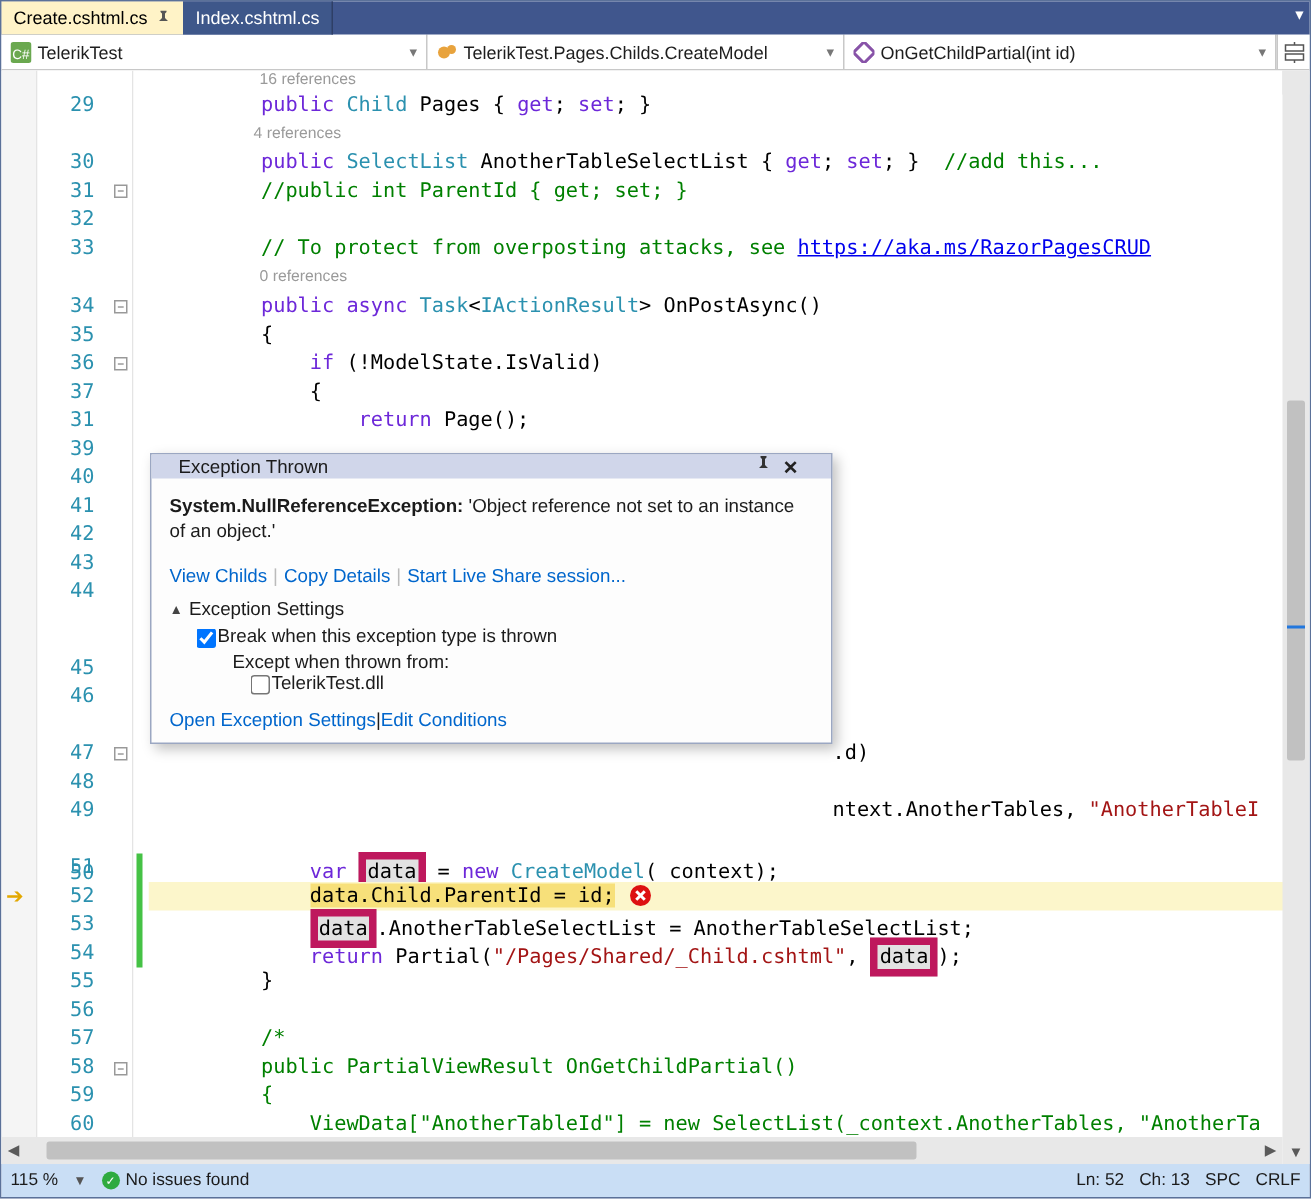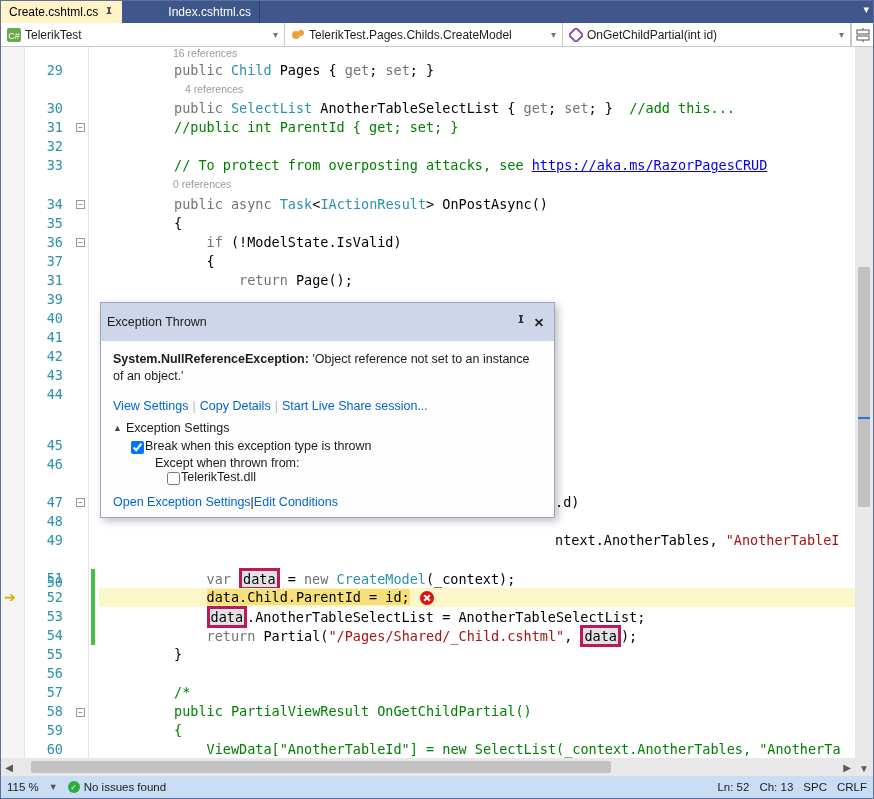--- a/index.html
+++ b/index.html
@@ -1,19 +1,19 @@
 <!DOCTYPE html>
 <html><head>
 <meta charset="utf-8">
 <style>
   * { box-sizing: border-box; margin: 0; padding: 0; }
   html, body { width: 874px; height: 799px; overflow: hidden; font-family: "Segoe UI", Arial, sans-serif; background: #5b7199; }
   .window { width: 874px; height: 799px; display: flex; flex-direction: column; background: #fff; border: 1px solid #5b7199; }
   
-  .tabbar { height: 22px; background: #40568d; display: flex; align-items: stretch; position: relative; gap: 38px; }
+  .tabbar { height: 22px; background: #40568d; display: flex; align-items: stretch; position: relative; }
   .tab { display: flex; align-items: center; padding: 0 8px; font-size: 12px; gap: 6px; cursor: pointer; }
   .tab.active { background: #fff3c7; color: #000; }
   .tab.inactive { background: #3e578a; color: #fff; border-right: 1px solid #2e3f66; }
   .tab .pin { width: 10px; height: 10px; display: inline-block; }
   .tab .pin svg { display: block; }
   .tabbar .chev { position: absolute; right: 4px; top: 2px; color: #fff; font-size: 11px; }
   
   .navbar { height: 24px; background: #fff; border-bottom: 1px solid #c8c8c8; display: flex; align-items: stretch; }
   .combo { display: flex; align-items: center; border-right: 1px solid #c8c8c8; padding: 0 6px; font-size: 12px; color: #1e1e1e; }
   .combo:last-of-type { border-right: none; }
@@ -38,36 +38,36 @@
   .lnum { width: 48px; background: #fff; position: relative; }
   .fold { width: 16px; background: #fff; position: relative; border-right: 1px solid #e4e4e4; }
   .margin { width: 10px; background: #fff; position: relative; }
   .code { flex: 1; position: relative; font-family: Consolas, monospace; font-size: 13.5px; white-space: pre; color: #000; overflow: hidden; }
   .line { position: absolute; left: 0; right: 0; height: 19px; line-height: 19px; }
   .code .line { padding-left: 10px; }
   .lnum .line { text-align: right; padding-right: 10px; color: #2b91af; font-family: Consolas, monospace; font-size: 13.5px; }
   .fold .line { display:flex; align-items:center; justify-content:center; }
   .fold .box { width: 9px; height: 9px; border: 1px solid #999; font-size: 8px; line-height: 7px; text-align: center; color: #555; background:#fff;}
   .refs { color: #9a9a9a; font-size: 10.5px; font-family: "Segoe UI", Arial, sans-serif; position: absolute; padding-left:10px;}
-  .kw { color: #737373; }
+  .kw { color: #6d28d9; }
   .type { color: #2b91af; }
   .str { color: #a31515; }
   .comment { color: #008000; }
   .link { color: #0000ee; text-decoration: underline; }
   .hl-yellow { background: #f7e07a; }
-  .hl-grey { background: #e2e2e2; border: 3px solid #be185d; padding: 0 1px; margin: -1px 0; display:inline-block; line-height:16px;}
+  .hl-grey { background: #e2e2e2; border: 5px solid #be185d; padding: 0 1px; margin: -1px 0; display:inline-block; line-height:16px;}
   .hl-line { background: #fcf6cb; }
   .margin .green { position:absolute; left:2px; width:4px; background:#45c245; }
   .gutter .ptr { position:absolute; left:3px; color:#e3a800; font-size:14px;}
   .err-icon { display:inline-block; width:14px; height:14px; background:#d11; border-radius:50%; vertical-align:middle; margin-left:10px; position:relative;}
   .err-icon::before,.err-icon::after { content:""; position:absolute; left:3px; top:6px; width:8px; height:2px; background:#fff; }
   .err-icon::before { transform:rotate(45deg);} .err-icon::after { transform:rotate(-45deg);}
   
   .popup { position: absolute; left: 99px; top: 255px; width: 455px; background: #fdfdfd; border: 1px solid #9ba7c2; box-shadow: 3px 3px 8px rgba(0,0,0,.25); font-size: 12.5px; color: #1b1b1b; }
-  .popup .titlebar { background: #d0d6ea; height: 38px; display: flex; align-items: center; padding: 0 6px; justify-content: space-between; }
+  .popup .titlebar { background: #d0d6ea; height: 16px; display: flex; align-items: center; padding: 0 18px; justify-content: space-between; }
   .popup .titlebar .t { flex: 1; font-size: 12.5px;}
   .popup .titlebar .tool { width:18px; text-align:center; color:#222; cursor:pointer; font-weight:bold;}
   .popup .body { padding: 10px 12px 8px 12px; }
   .popup .excmsg { margin-bottom: 14px; line-height: 1.35;}
   .popup .stack { margin-bottom: 14px; line-height: 1.35;}
   .popup a { color: #0066cc; cursor: pointer; }
   .popup .links span.sep { color: #bbb; margin: 0 4px; }
   .popup .section { margin-top: 8px; }
   .popup .sechdr { display:flex; align-items:center; gap:4px; margin-bottom:4px;}
   .popup .tri { font-size: 9px; color:#444;}
@@ -199,21 +199,21 @@
       <div class="line" style="top:656px">
           <span class="box">−</span>
         </div>
     </div>
     <div class="margin">
       <span class="green" style="top:522px;height:76px"></span>
     </div>
     <div class="code" id="code">
       
       <span class="refs" style="top:0px;left:64px">16 references</span>
-      <span class="refs" style="top:36px;left:76px">4 references</span>
+      <span class="refs" style="top:36px;left:60px">4 references</span>
       <span class="refs" style="top:131px;left:64px">0 references</span>
 
       
       <div class="line" style="top:14px"><span>        </span><span class="kw">public</span><span> </span><span class="type">Child</span><span> Pages { </span><span class="kw">get</span><span>; </span><span class="kw">set</span><span>; }</span></div>
       
       <div class="line" style="top:52px"><span>        </span><span class="kw">public</span><span> </span><span class="type">SelectList</span><span> AnotherTableSelectList { </span><span class="kw">get</span><span>; </span><span class="kw">set</span><span>; }  </span><span class="comment">//add this...</span></div>
       
       <div class="line" style="top:71px"><span>        </span><span class="comment">//public int ParentId { get; set; }</span></div>
       
       <div class="line" style="top:109px"><span>        </span><span class="comment">// To protect from overposting attacks, see </span><span class="comment link">https://aka.ms/RazorPagesCRUD</span></div>
@@ -266,21 +266,21 @@
               <path d="M4 0h4v1l-1 1v4l2 2H3l2-2V2L4 1z" fill="#333"></path>
             </svg>
         </span>
         <span class="tool">✕</span>
       </div>
       <div class="body">
         <div class="excmsg">
           <b>System.NullReferenceException:</b> <span>'Object reference not set to an instance of an object.'</span>
         </div>
         <div class="links">
-          <a>View Settings</a><span class="sep">|</span><a>Copy Details</a><span class="sep">|</span><a>Start Live Share session...</a>
+          <a>View Childs</a><span class="sep">|</span><a>Copy Details</a><span class="sep">|</span><a>Start Live Share session...</a>
         </div>
         <div class="section">
           <div class="sechdr">
               <span class="tri">▲</span>
               <span>Exception Settings</span>
             </div>
           <div class="chkrow">
             <input type="checkbox" checked="" style="">
             <span>Break when this exception type is thrown</span>
           </div>

